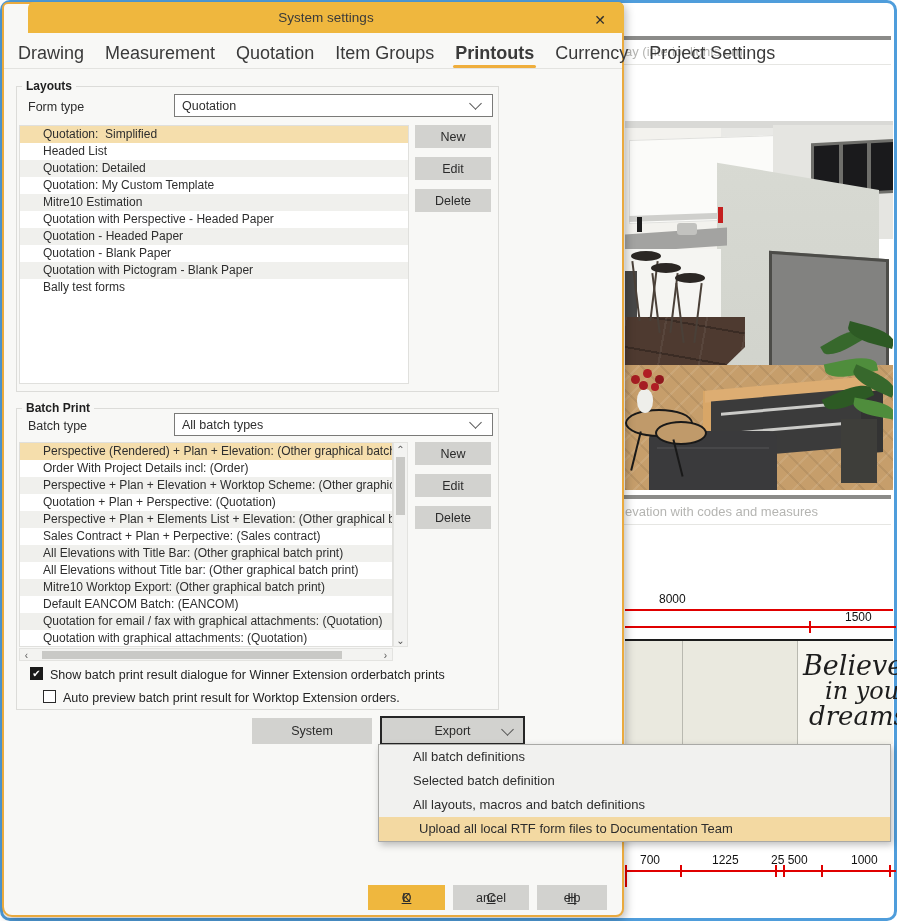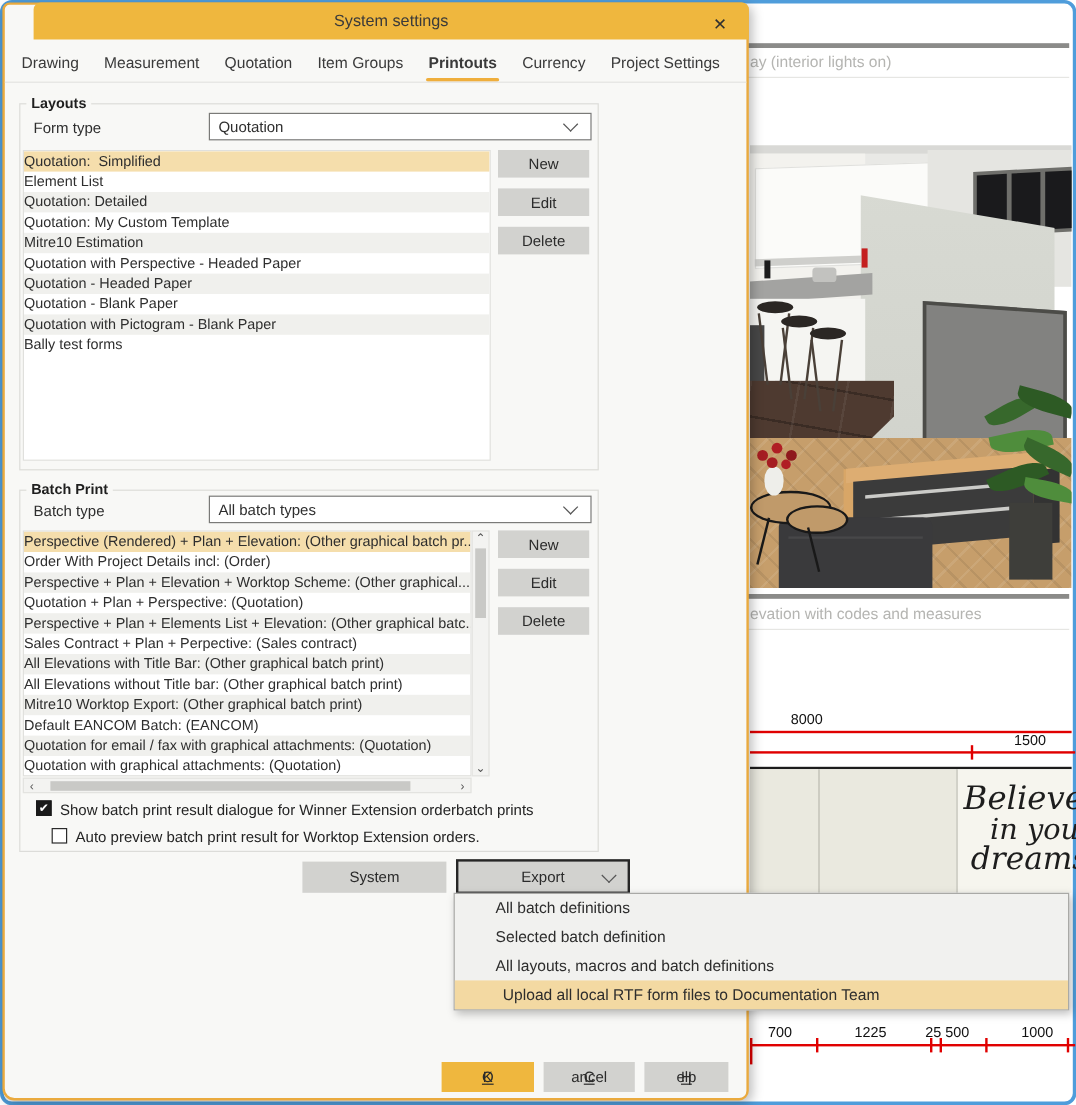--- a/index.html
+++ b/index.html
@@ -29,37 +29,37 @@
   .leaf{background:#37682c;border-radius:0 60% 0 60%;}
   
   .dialog{position:absolute;left:2px;top:2px;width:618px;height:911px;background:#f8f8f6;
     border:2px solid #eaaa3e;border-radius:6px 6px 8px 10px;box-shadow:2px 3px 10px rgba(0,0,0,.28);z-index:10;}
   .dialog *{position:absolute;box-sizing:border-box;}
   .titlebar{left:-2px;top:-2px;right:-2px;height:31px;background:#efb73e;border-radius:6px 6px 0 0;
     display:flex;align-items:center;justify-content:center;font-size:13.5px;color:#3a3a3a;margin-left:26px;}
   .titlebar span{position:static;}
   .close-x{left:auto;right:12px;top:6px;width:20px;height:20px;font-size:14px;color:#2f2f2f;
     display:flex;align-items:center;justify-content:center;cursor:pointer;}
-  .tabs{left:14px;top:36px;right:4px;height:28px;display:flex;gap:21px;font-size:13px;color:#3a3a3a;}
+  .tabs{left:14px;top:36px;right:4px;height:28px;display:flex;gap:21px;font-size:18px;color:#3a3a3a;}
   .tabs .tab{position:relative;line-height:26px;cursor:pointer;white-space:nowrap;}
   .tabs .tab.active{font-weight:bold;}
   .tabs .tab.active::after{content:"";position:absolute;left:-2px;right:-2px;bottom:0;height:3px;
     background:#efae3c;border-radius:2px;}
   .tabline{left:0;right:0;top:64px;height:1px;background:#e3e3e0;}
   .group{border:1px solid #dcdcd9;}
   .group-label{top:auto;font-weight:bold;font-size:12px;color:#1f1f1f;background:#f8f8f6;padding:0 4px;}
   .form-label{font-size:12.5px;color:#2e2e2e;}
   .combo{background:#fff;border:1px solid #7a7a78;display:flex;align-items:center;
     font-size:12.5px;padding-left:7px;cursor:pointer;}
   .combo span{position:static;}
   .chev{width:9px;height:9px;border-right:1.5px solid #555;border-bottom:1.5px solid #555;
     transform:rotate(45deg);margin-top:-4px;}
   .combo .chev{position:absolute;right:12px;top:50%;margin-top:-7px;}
   .listbox{background:#fff;border:1px solid #e0e0dd;overflow:hidden;}
-  .list-row{position:relative;height:17px;line-height:17px;font-size:12px;padding-left:0;
+  .list-row{position:relative;height:17px;line-height:17px;font-size:12px;padding-left:23px;
     white-space:pre;overflow:hidden;cursor:default;}
   .list-row:nth-of-type(odd){background:#f0f0ed;}
   .list-row.selected{background:#f5deac;}
   .btn{background:#d2d2cf;color:#2b2b2b;font-size:12.5px;display:flex;align-items:center;
     justify-content:center;cursor:pointer;border:none;}
   .btn.orange{background:#efb73e;}
   .scroll{background:#f3f3f1;border:1px solid #e3e3e0;color:#555;font-size:10px;}
   .scroll .arrow{position:absolute;width:13px;height:12px;display:flex;align-items:center;
     justify-content:center;cursor:pointer;}
   .scroll .thumb{position:absolute;background:#c9c9c6;}
@@ -210,21 +210,21 @@
     <div class="group" style="left:12px;top:82px;width:483px;height:306px"></div>
     <div class="group-label" style="left:18px;top:75px">Layouts</div>
     <div class="form-label" style="left:24px;top:96px">Form type</div>
     <div class="combo" style="left:170px;top:90px;width:319px;height:23px">
       <span>Quotation</span>
       <span class="chev"></span>
     </div>
     <div class="listbox" style="left:15px;top:121px;width:390px;height:259px">
 
     <div class="list-row selected">Quotation:  Simplified</div>
-        <div class="list-row">Element List</div>
+        <div class="list-row">Headed List</div>
         <div class="list-row">Quotation: Detailed</div>
         <div class="list-row">Quotation: My Custom Template</div>
         <div class="list-row">Mitre10 Estimation</div>
         <div class="list-row">Quotation with Perspective - Headed Paper</div>
         <div class="list-row">Quotation - Headed Paper</div>
         <div class="list-row">Quotation - Blank Paper</div>
         <div class="list-row">Quotation with Pictogram - Blank Paper</div>
         <div class="list-row">Bally test forms</div>
       </div>
     <button class="btn" style="left:411px;top:121px;width:76px;height:23px">New</button>

